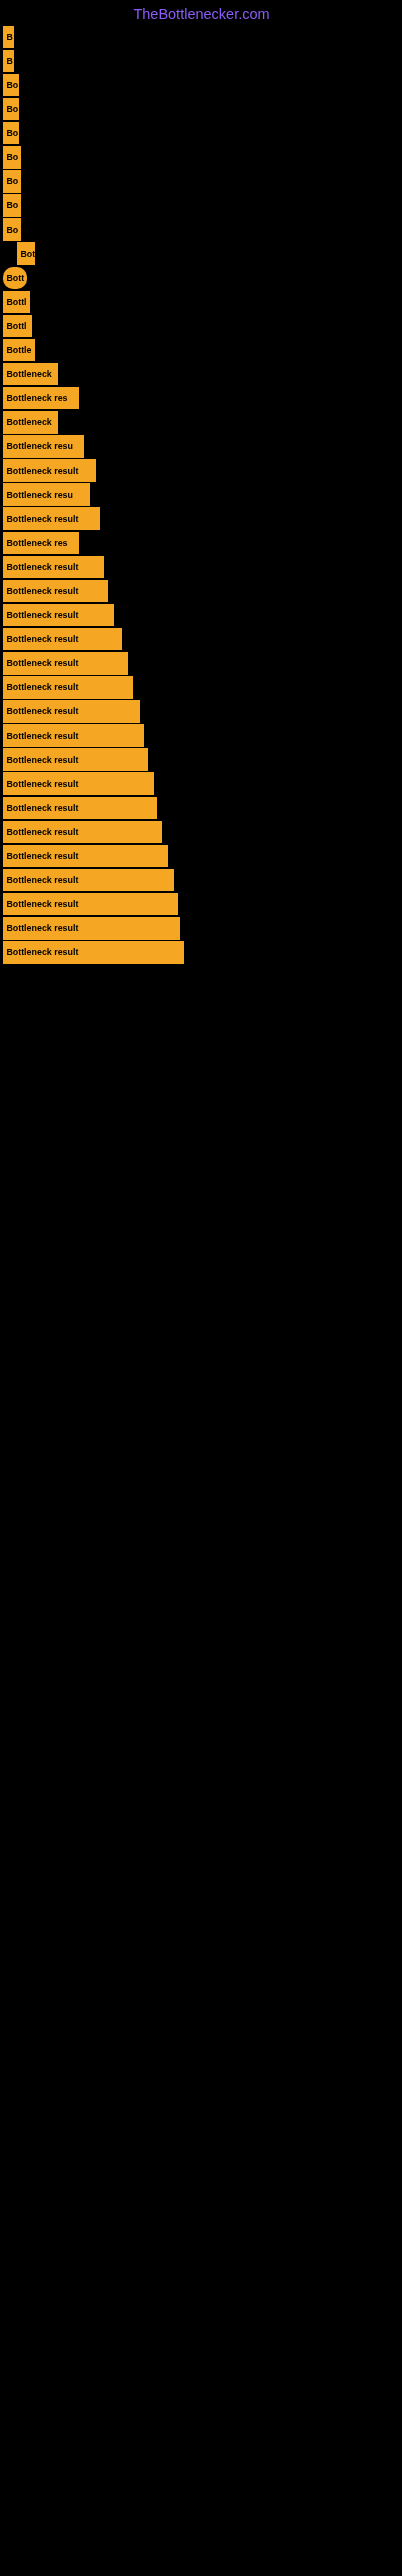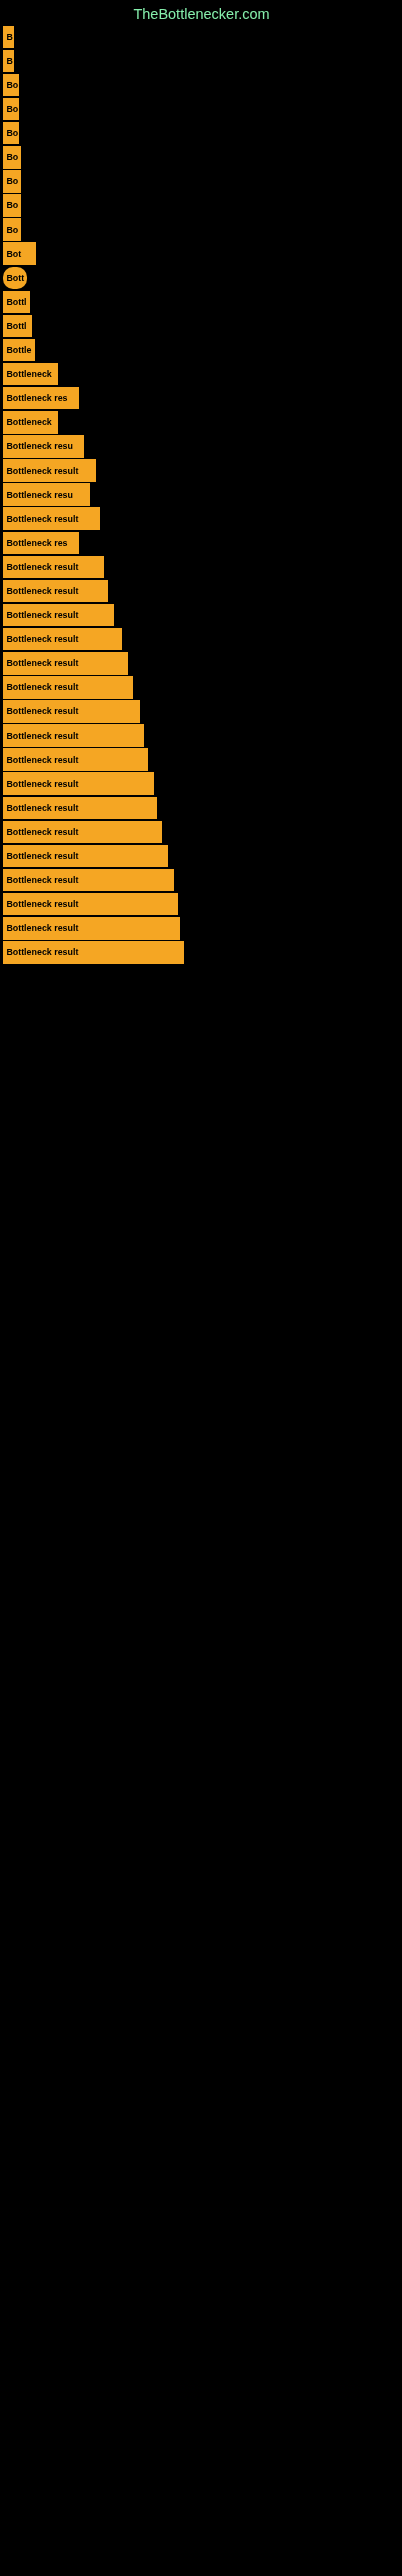--- a/index.html
+++ b/index.html
@@ -4,21 +4,21 @@
   <style>
     * { margin: 0; padding: 0; box-sizing: border-box; }
     body {
       background-color: #000;
       font-family: Arial, sans-serif;
       width: 403px;
       min-height: 2576px;
       position: relative;
     }
     .site-title {
-      color: #86efac;
+      color: #8b5cf6;
       font-size: 14.5px;
       text-align: center;
       padding: 6.4px 0 3.2px 0;
       font-weight: normal;
     }
     .bar-row {
       display: flex;
       align-items: center;
       margin-bottom: 1.6px;
       padding-left: 3.2px;
@@ -83,21 +83,21 @@
       <div class="bar" style="width: 17.7px;">
         <span class="bar-label">Bo</span>
       </div>
     </div>
     <div class="bar-row">
       <div class="bar" style="width: 17.7px;">
         <span class="bar-label">Bo</span>
       </div>
     </div>
     <div class="bar-row">
-      <div class="bar" style="width: 33px;">
+      <div class="bar" style="width: 18px; margin-left: 14px;">
         <span class="bar-label">Bot</span>
       </div>
     </div>
     <div class="bar-row">
       <div class="bar" style="width: 24px; border-radius: 10px;">
         <span class="bar-label">Bott</span>
       </div>
     </div>
     <div class="bar-row">
       <div class="bar" style="width: 27px;">

